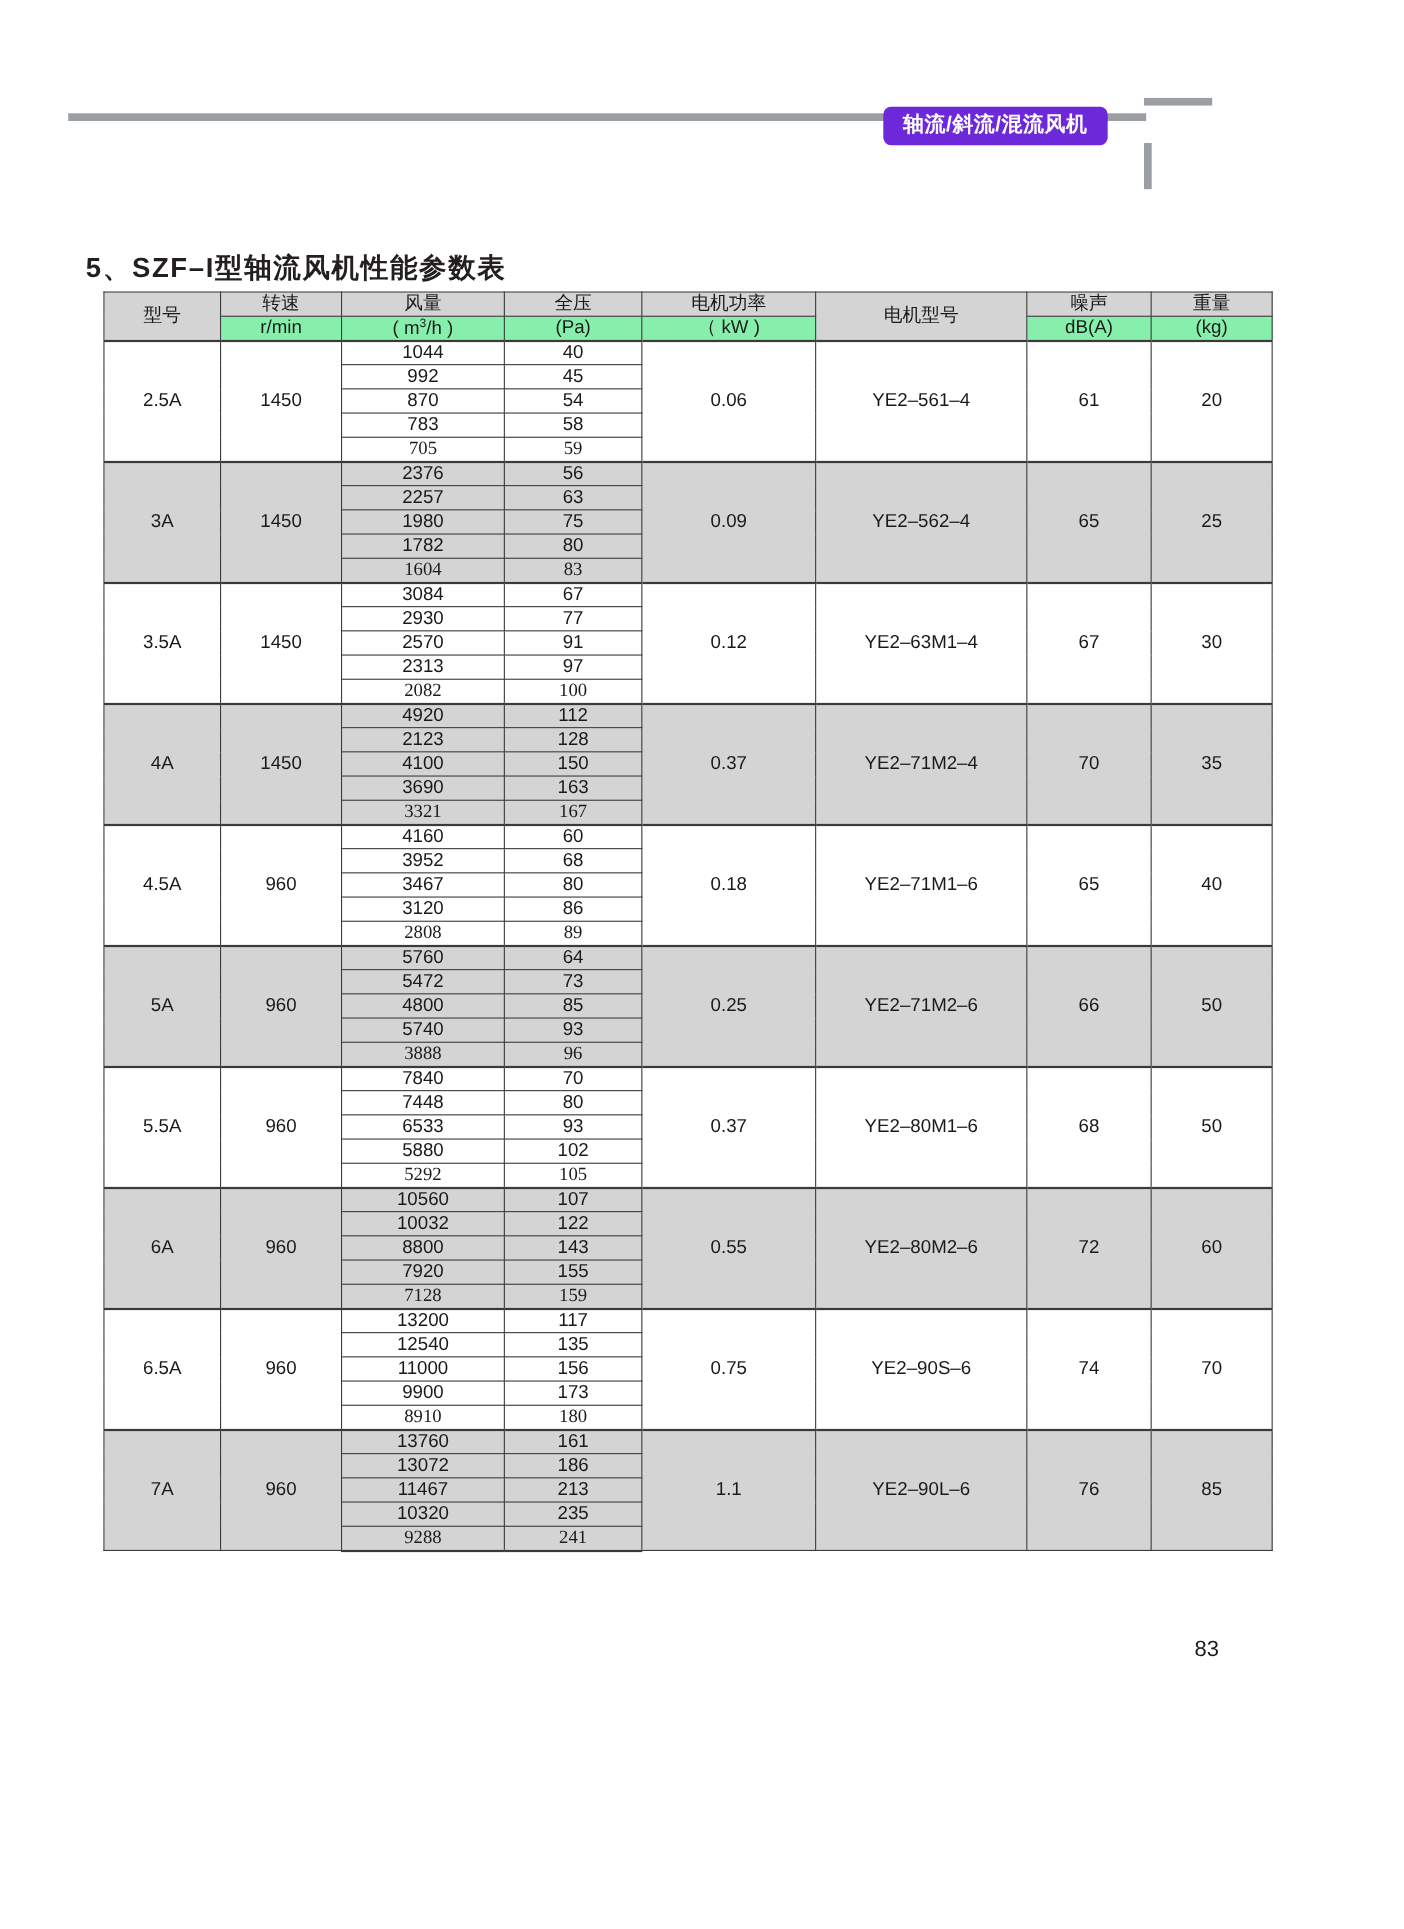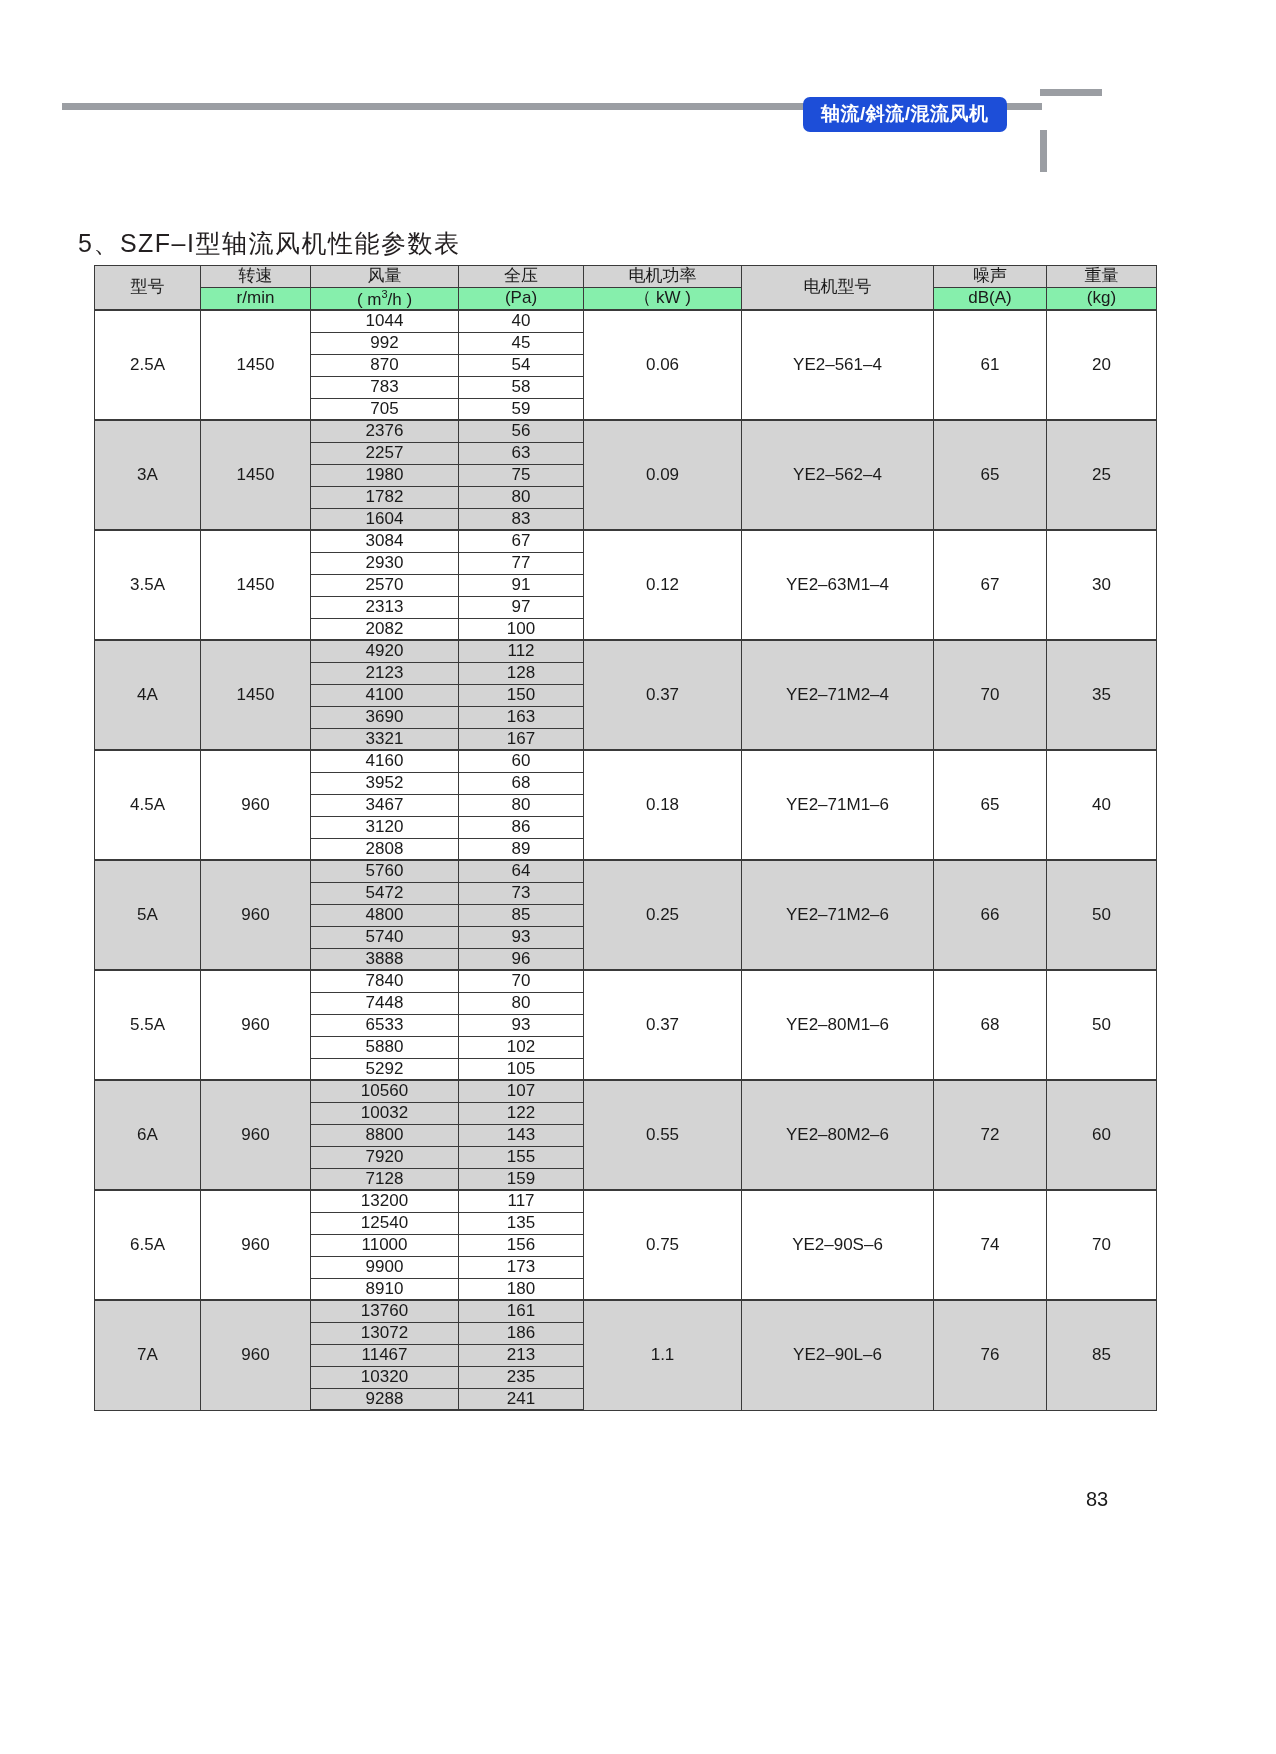--- a/index.html
+++ b/index.html
@@ -45,37 +45,37 @@
     top: 130px;
     width: 7px;
     height: 42px;
     background: #9b9ea3;
   }
   .tab-banner {
     position: absolute;
     left: 803px;
     top: 97px;
     padding: 7px 18px 9px 18px;
-    background: #1d4ed8;
+    background: #6d28d9;
     border-radius: 7px;
     color: #ffffff;
     font-size: 19px;
     font-weight: bold;
     letter-spacing: 0.5px;
     line-height: 1;
     white-space: nowrap;
   }
 
   
   .section-title {
     position: absolute;
     left: 78px;
     top: 227px;
     font-size: 25px;
-    font-weight: normal;
+    font-weight: bold;
     color: #231f20;
     letter-spacing: 1.5px;
     white-space: nowrap;
   }
 
   
   .table-wrap {
     position: absolute;
     left: 78px;
     top: 265px;
@@ -115,21 +115,21 @@
   col.c-model { width: 106px; }
   col.c-rpm   { width: 110px; }
   col.c-flow  { width: 148px; }
   col.c-press { width: 125px; }
   col.c-power { width: 158px; }
   col.c-motor { width: 192px; }
   col.c-noise { width: 113px; }
   col.c-weight{ width: 110px; }
 
   .grp-sep { border-top: 2px solid #3a3a3a !important; }
-  .grp-end { border-bottom: 2px solid #3a3a3a !important; }
+  .grp-end { border-bottom: 2px solid #3a3a3a !important; font-family: Liberation Serif, serif; }
 
   sup.exp { font-size: 11px; vertical-align: super; }
 
   
   .page-num {
     position: absolute;
     left: 1086px;
     top: 1488px;
     font-size: 20px;
     color: #1a1a1a;

